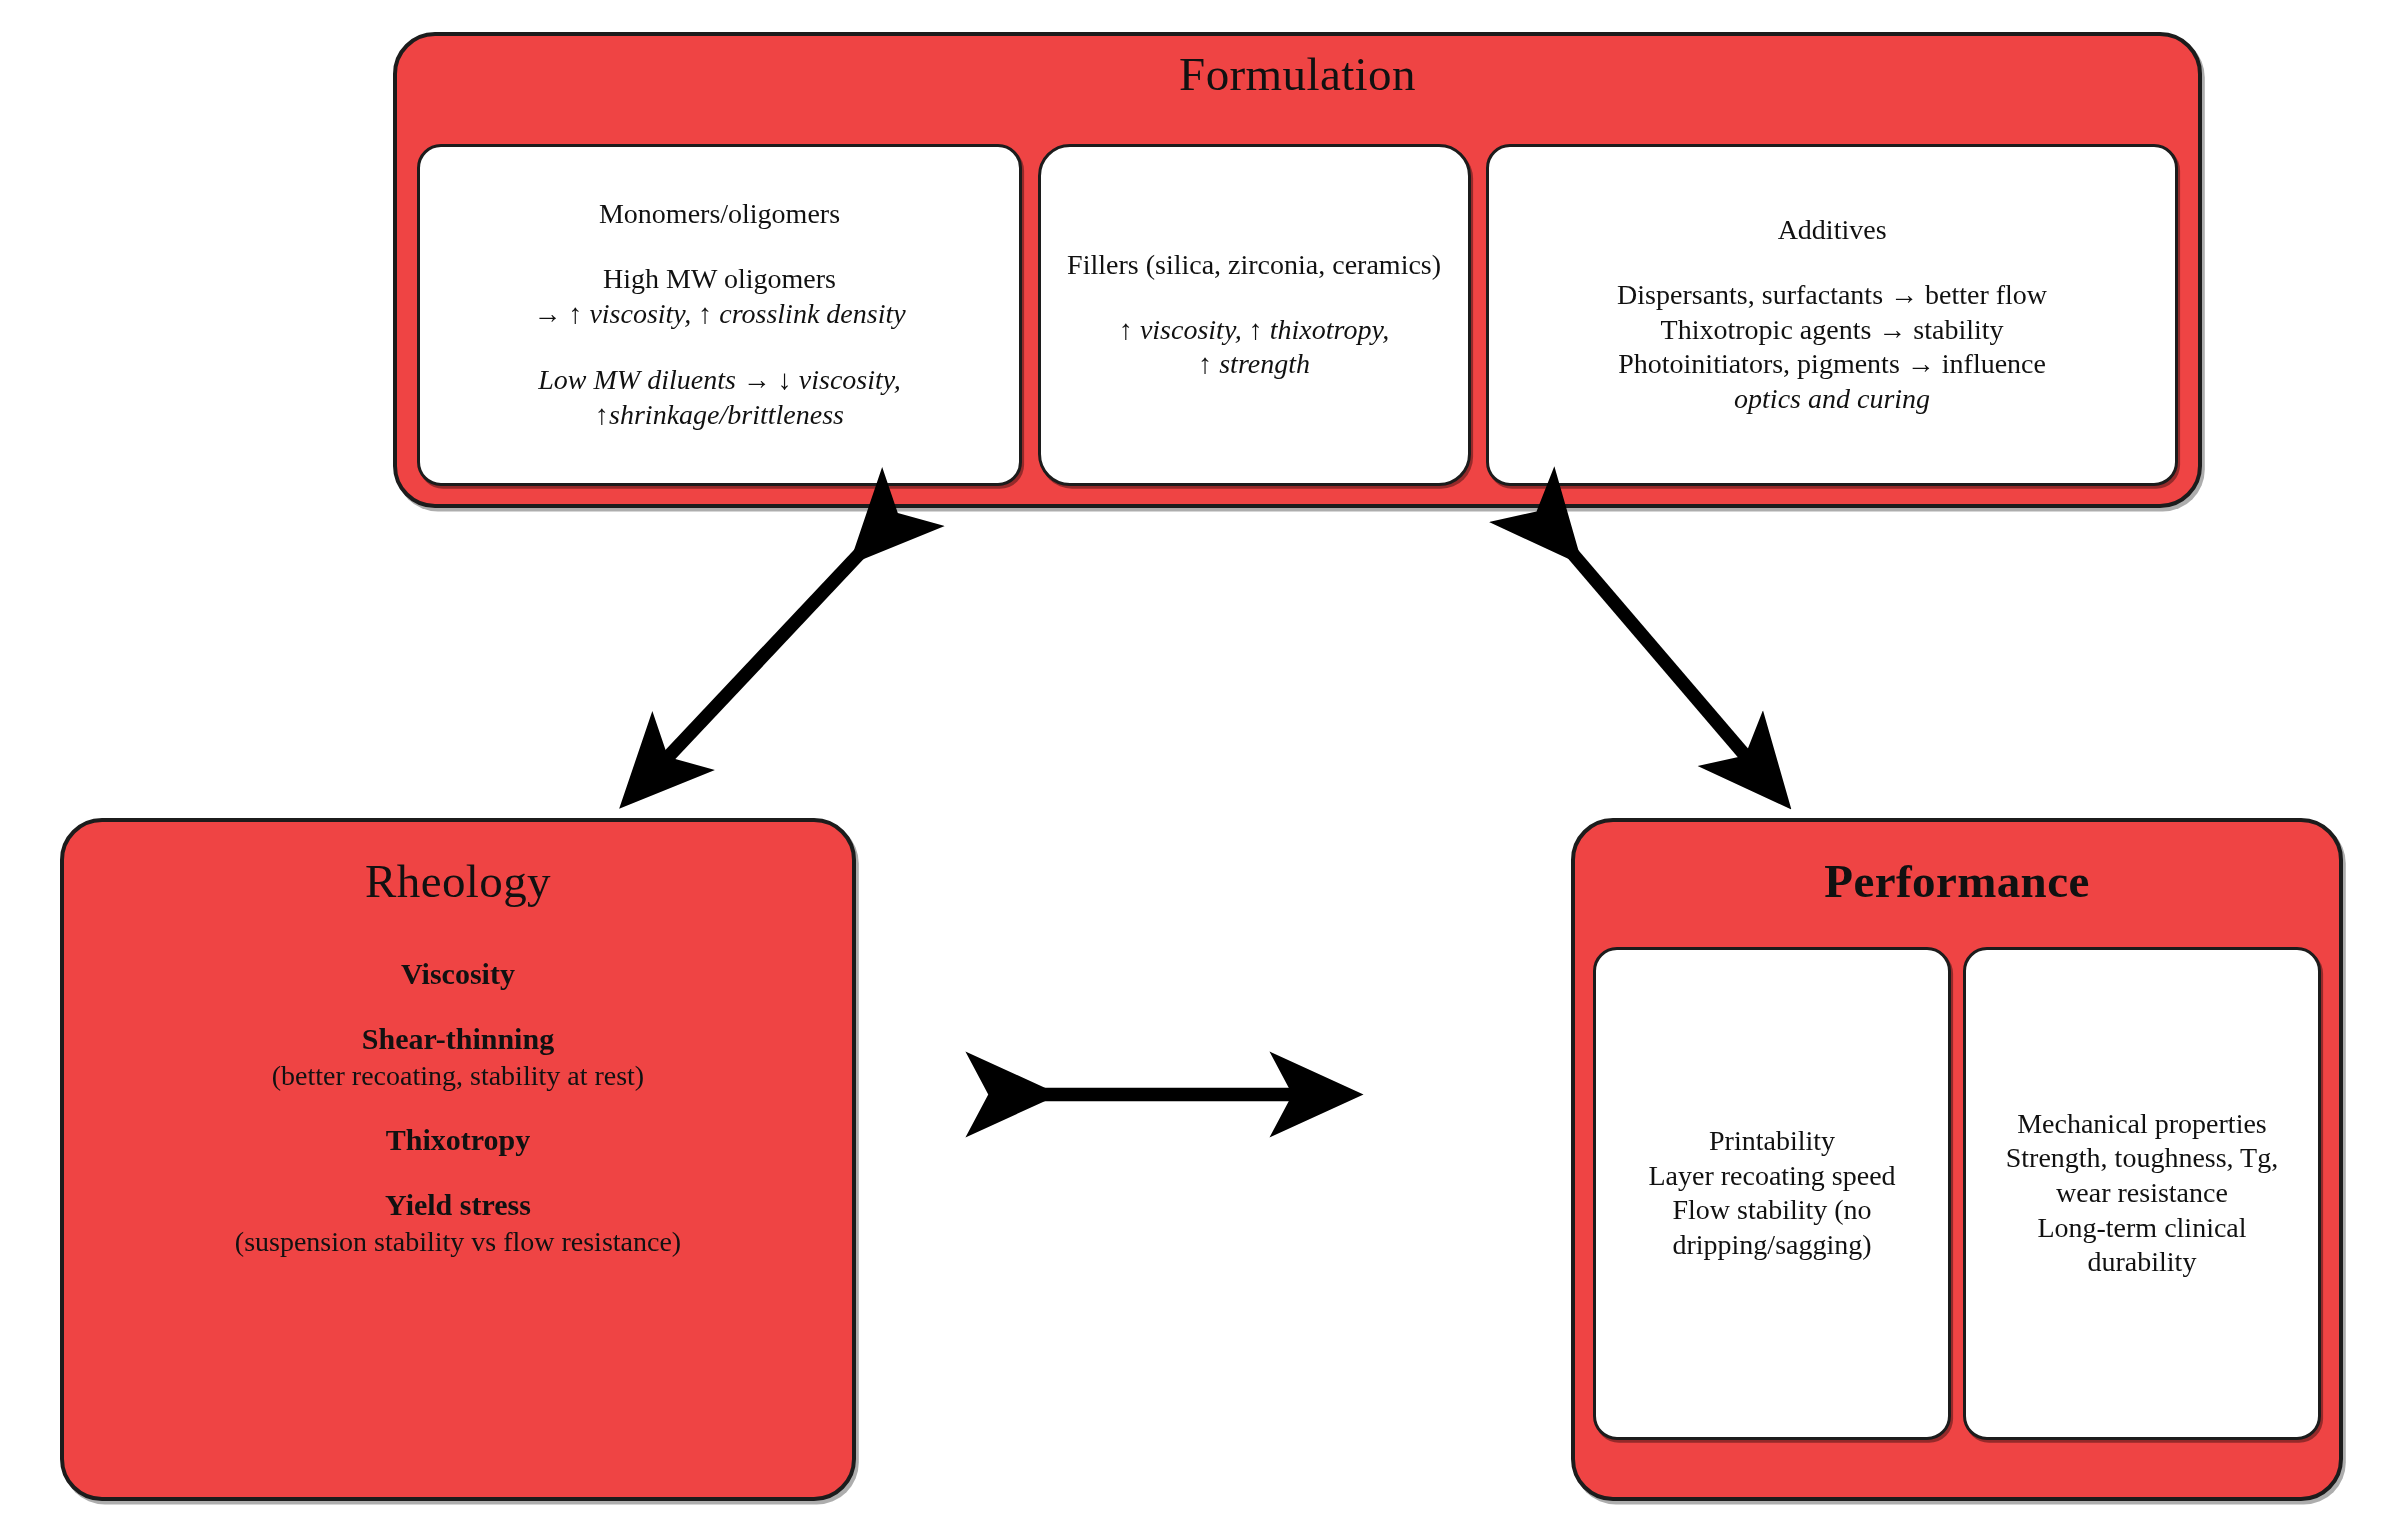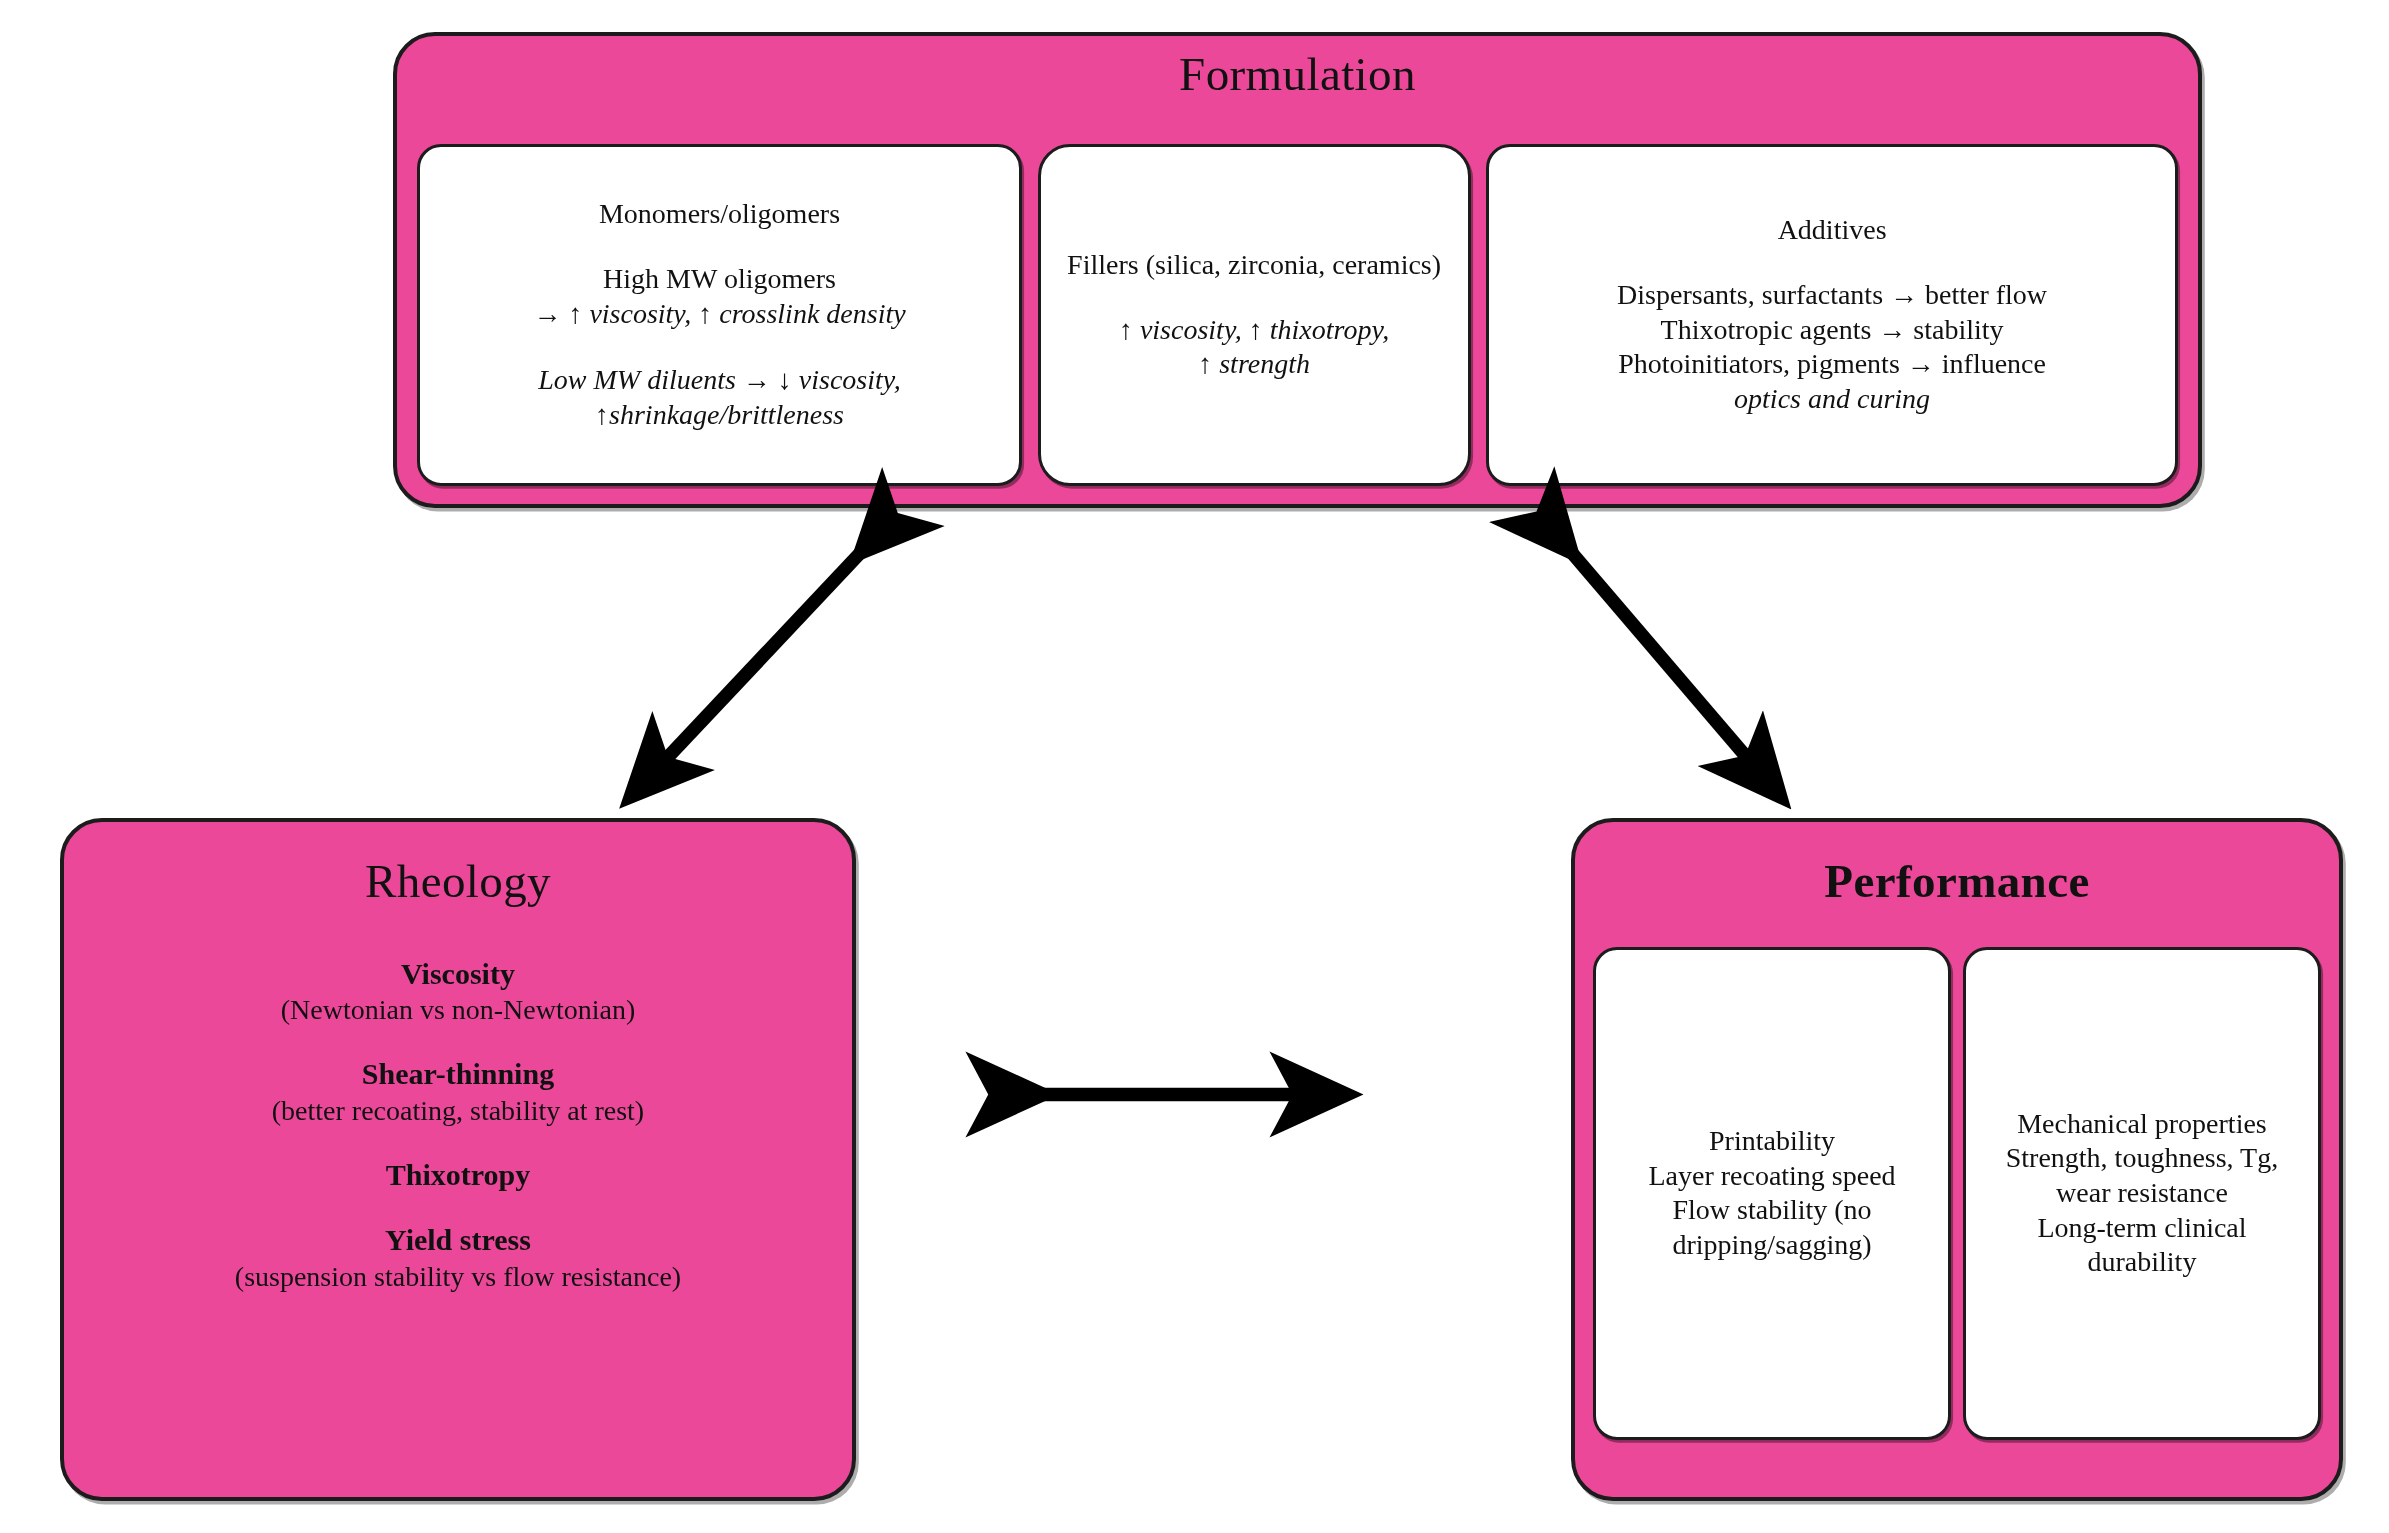--- a/index.html
+++ b/index.html
@@ -12,21 +12,21 @@
     height: 1533px;
     position: relative;
     overflow: hidden;
     font-family: "Liberation Serif", "DejaVu Serif", serif;
     color: #111111;
   }
 
   
   .panel {
     position: absolute;
-    background: #ec4899;
+    background: #ef4444;
     border: 4.2px solid #1c1c1c;
     border-radius: 42px;
     box-sizing: border-box;
     box-shadow: 2.8px 3.5px 0 rgba(0,0,0,0.32);
   }
   .panel-title {
     text-align: center;
     font-size: 45px;
     font-weight: 400;
     letter-spacing: 0.4px;
@@ -179,21 +179,20 @@
 
   </div>
 </div>
 
 <div class="panel" id="rheology">
   <div class="panel-title">Rheology</div>
   <div id="rheology-body">
 
     <div class="rh-item">
       <div class="rh-name">Viscosity</div>
-      <div class="rh-desc">(Newtonian vs non-Newtonian)</div>
     </div>
 
     <div class="rh-item">
       <div class="rh-name">Shear-thinning</div>
       <div class="rh-desc">(better recoating, stability at rest)</div>
     </div>
 
     <div class="rh-item">
       <div class="rh-name">Thixotropy</div>
     </div>

